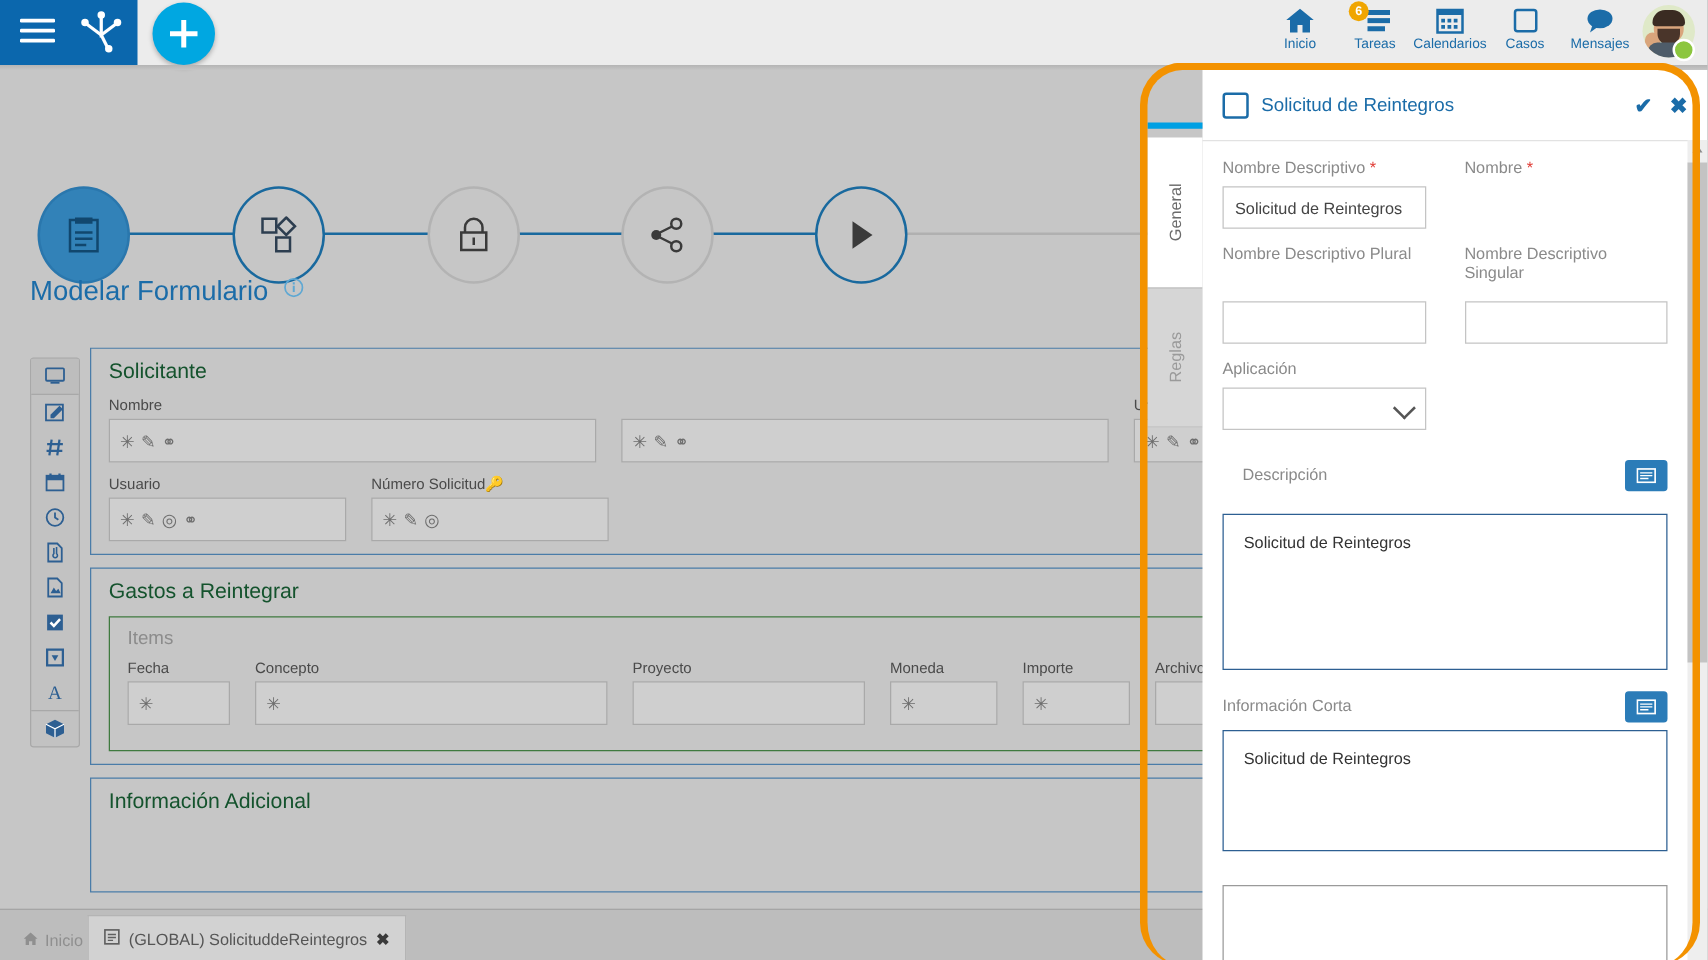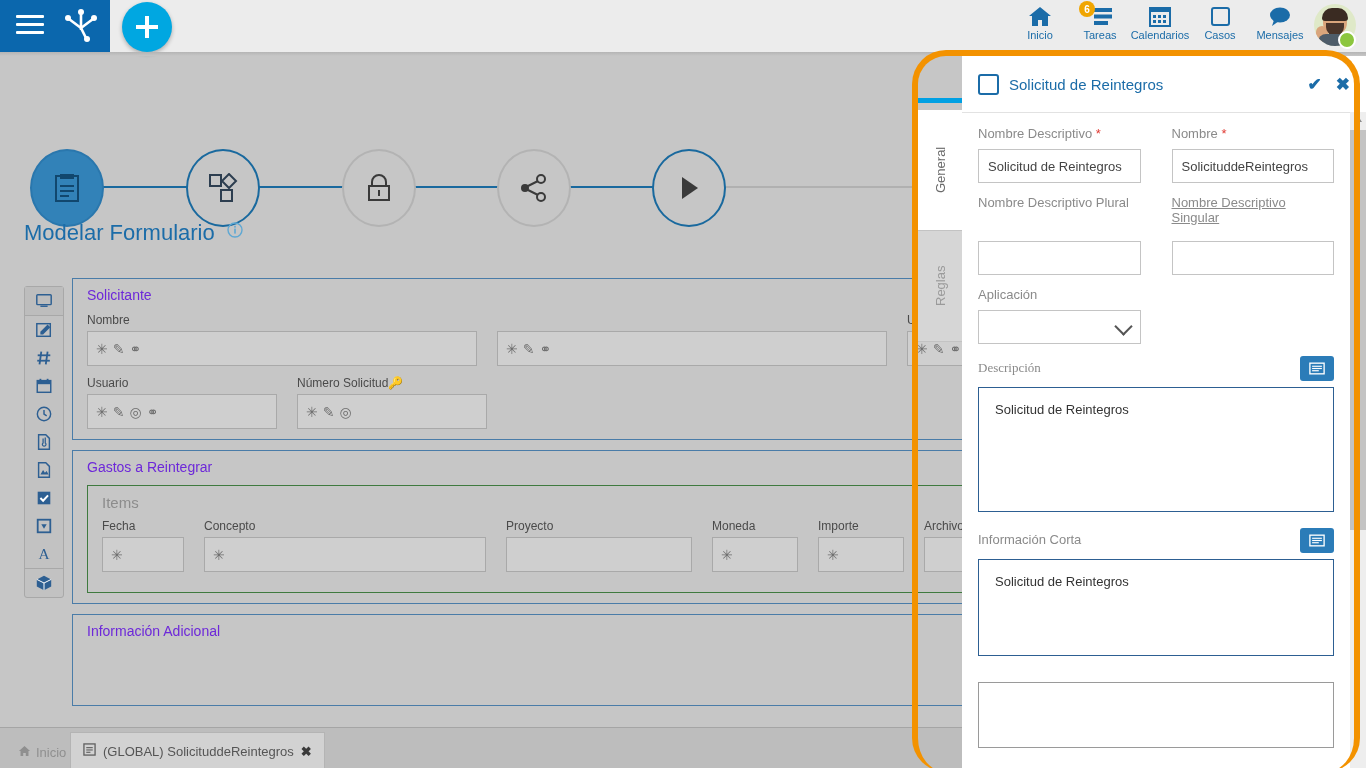--- a/index.html
+++ b/index.html
@@ -53,21 +53,21 @@
   #pagetitle .info{display:inline-block;vertical-align:2px;margin-left:6px;}
   
   #palette{position:absolute;left:24px;top:286px;width:38px;
      background:#c2c2c2;border:1px solid #a8a8a8;border-radius:3px;}
   .pal{height:28px;display:flex;align-items:center;justify-content:center;cursor:pointer;}
   .pal.sel{background:#bdbdbd;border-bottom:1px solid #a8a8a8;}
   .pal.lastsep{border-top:1px solid #a8a8a8;}
   
   #canvas{position:absolute;left:72px;top:278px;right:0;bottom:44px;overflow:hidden;}
   .fbox{border:1px solid #4a7ca8;background:#c6c6c6;margin-bottom:10px;position:relative;width:1040px;}
-  .fbox > .ftitle{font-size:14px;color:#6d28d9;padding:8px 0 10px 14px;}
+  .fbox > .ftitle{font-size:17px;color:#14532d;padding:8px 0 10px 14px;}
   .inner{border:1px solid #3f7a3f;margin:0 10px 10px 14px;padding-bottom:10px;}
   .inner > .ftitle{font-size:15px;color:#8c8c8c;padding:8px 0 8px 14px;}
   .frow{display:flex;padding:0 14px 10px 14px;align-items:flex-end;}
   .fld{margin-right:20px;}
   .flabel{font-size:12px;color:#4a4a4a;margin-bottom:4px;white-space:nowrap;}
   .finput{height:33px;border:1px solid #a9a9a9;background:#cfcfcf;display:flex;
      align-items:center;padding-left:8px;gap:5px;}
   .gl{font-size:14px;color:#6e6e6e;line-height:1;}
   
   #taskbar{position:absolute;left:0;bottom:0;width:1366px;height:40px;background:#bdbdbd;
@@ -500,49 +500,48 @@
             <span>Nombre Descriptivo</span>
             <span class="req">*</span>
           </div>
           <input class="d-input" type="text" value="Solicitud de Reintegros" style="">
         </div>
         <div class="d-fld">
           <div class="d-label">
             <span>Nombre</span>
             <span class="req">*</span>
           </div>
-          <input class="d-input" type="text" value="SolicituddeReintegros" style="">
         </div>
       </div>
 
       <div class="d-row">
         <div class="d-fld">
           <div class="d-label" style="min-height:40px;">Nombre Descriptivo Plural</div>
           <input class="d-input" type="text" value="" style="">
         </div>
         <div class="d-fld">
-          <div class="d-label" style="min-height:40px;text-decoration:underline;">Nombre Descriptivo Singular</div>
+          <div class="d-label" style="min-height:40px;">Nombre Descriptivo Singular</div>
           <input class="d-input" type="text" value="" style="">
         </div>
       </div>
 
       <div class="d-row">
         <div class="d-fld">
           <div class="d-label">Aplicación</div>
           <div class="d-select">
             <span style="font-size:13px;color:#444;line-height:34px;padding-left:9px;display:block;"></span>
             <span class="chev"></span>
           </div>
         </div>
         <div class="d-fld"></div>
       </div>
 
       <div>
         <div class="lbl-row">
-          <span class="d-label" style="margin:0;font-family:Liberation Serif, serif;">Descripción</span>
+          <span class="d-label" style="margin:16px;">Descripción</span>
           <span class="rtebtn">
             <svg width="16" height="13" viewBox="0 0 18 14">
               <rect x="1" y="1" width="16" height="12" fill="none" stroke="#fff" stroke-width="1.5"></rect>
               <g stroke="#fff" stroke-width="1.3">
                   <path d="M3.5 4.5 H14.5"></path>
                   <path d="M3.5 7 H14.5"></path>
                   <path d="M3.5 9.5 H11"></path>
                 </g>
             </svg>
           </span>

